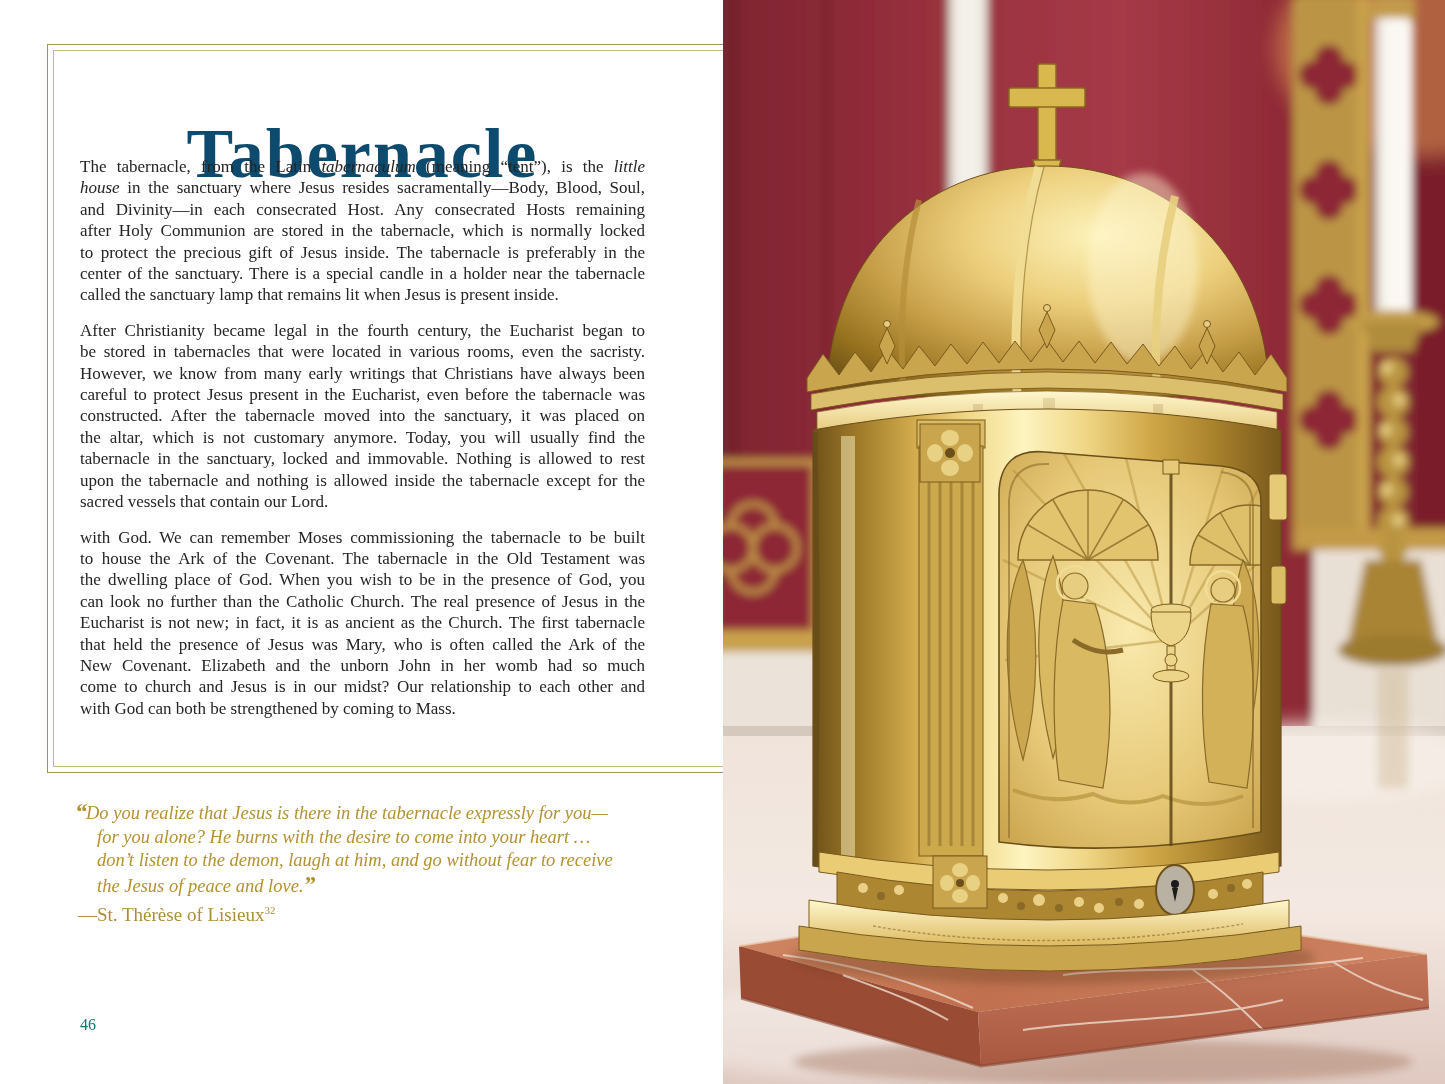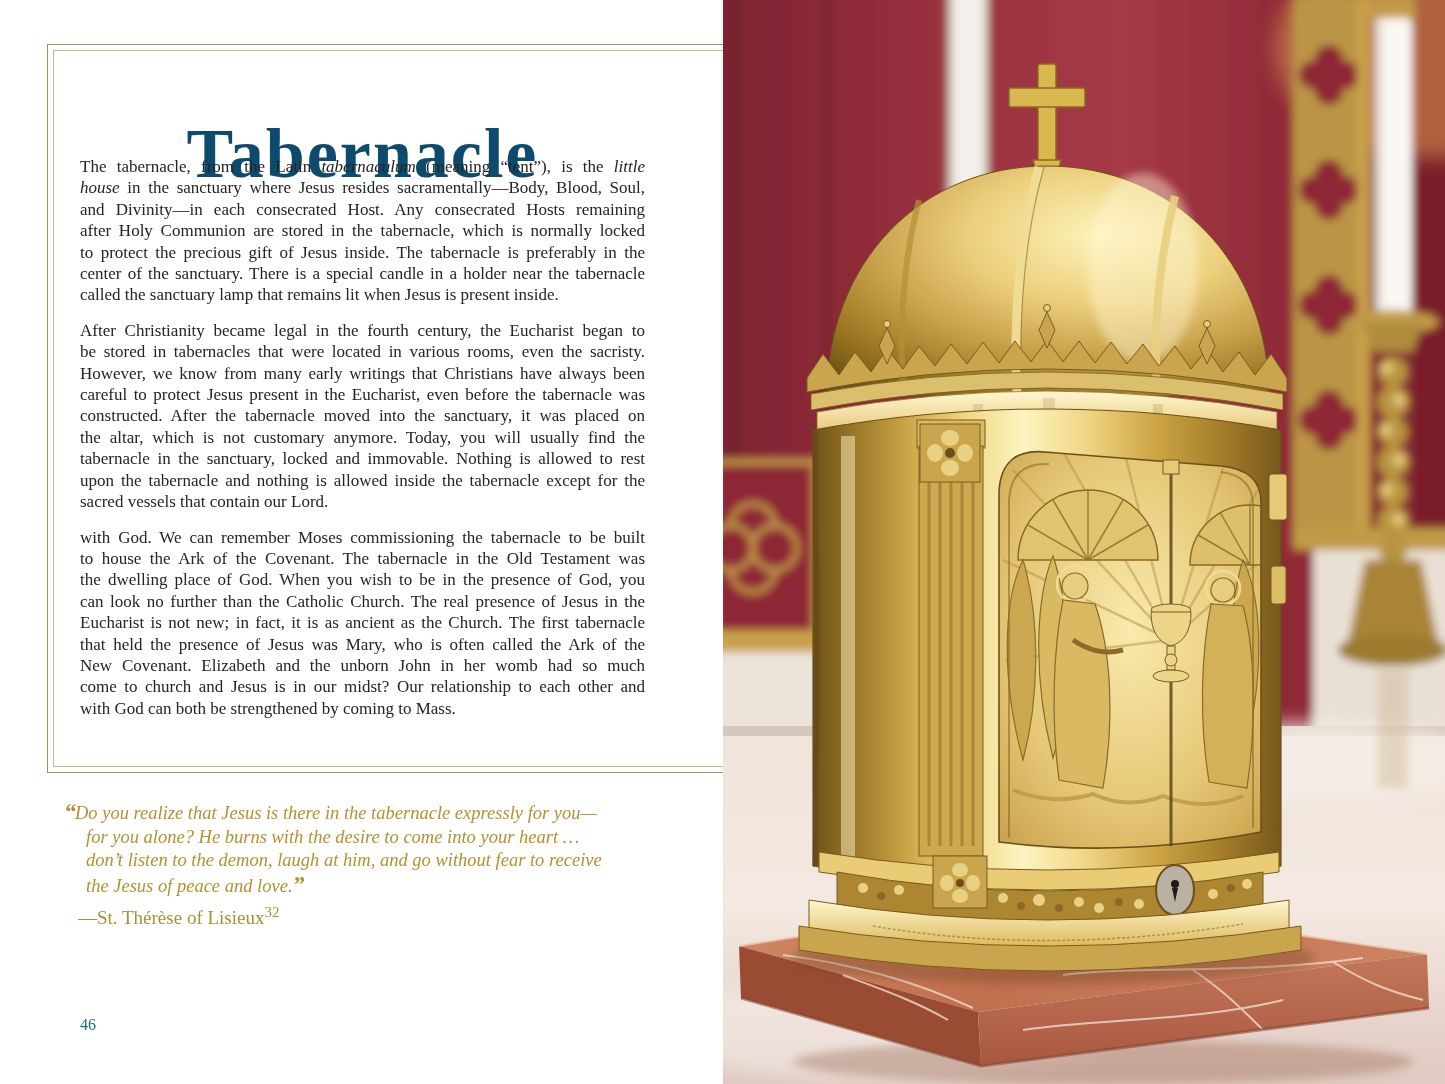--- a/index.html
+++ b/index.html
@@ -20,28 +20,28 @@
   }
   .bodytext{
     position:absolute;left:80px;top:156px;width:565px;
     font-size:17px;line-height:21.4px;color:#242424;
   }
   .para{margin:0 0 14px 0;}
   .bline{text-align:justify;text-align-last:justify;}
   .bline.pend{text-align-last:left;}
   .bline em{font-style:italic;}
   .quote{
-    position:absolute;left:64px;top:800px;width:548px;
+    position:absolute;left:75px;top:800px;width:548px;
     font-style:italic;font-size:18.5px;line-height:23.5px;color:#b3922f;
     padding-left:22px;box-sizing:border-box;font-family:Liberation Serif, serif;
   }
   .qfirst{text-indent:-22px;}
   .qmark{font-weight:bold;font-size:24px;font-style:italic;letter-spacing:-1px;}
   .attr{position:absolute;left:78px;top:904px;font-size:19px;color:#ab8e37;}
-  .attr sup{font-size:15px;vertical-align:super;}
+  .attr sup{font-size:11px;vertical-align:super;}
   .pageno{position:absolute;left:80px;top:1016px;font-size:16px;color:#0f766e;}
   .photo{position:absolute;left:723px;top:0;width:722px;height:1084px;overflow:hidden;}
   .photo svg{display:block;}
 </style>
 </head>
 <body>
 
 <div class="page">
 
   <div class="frame">

